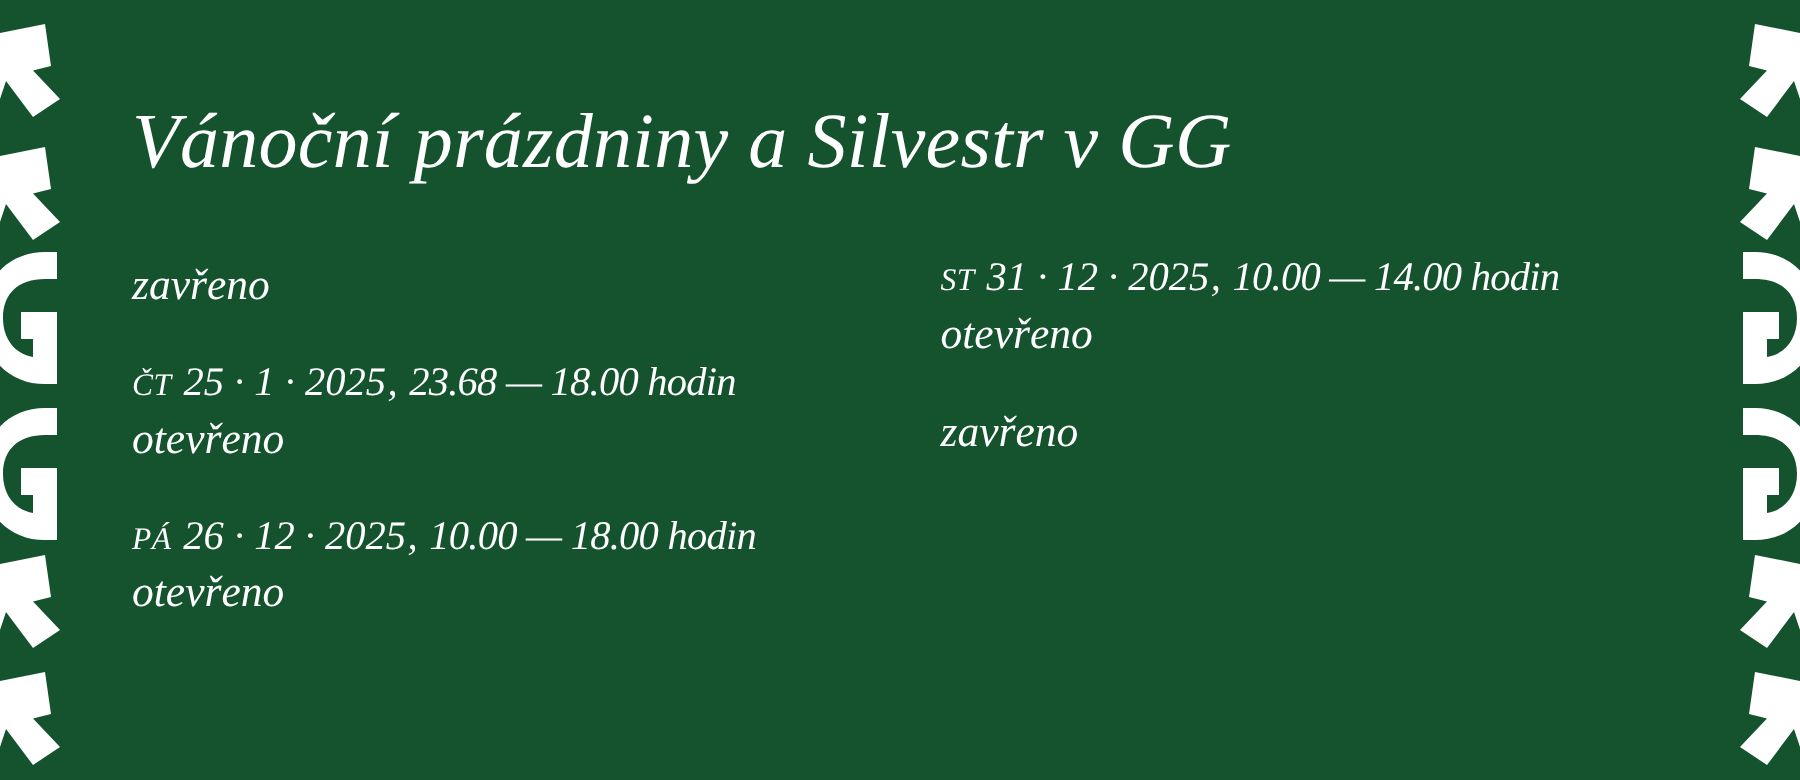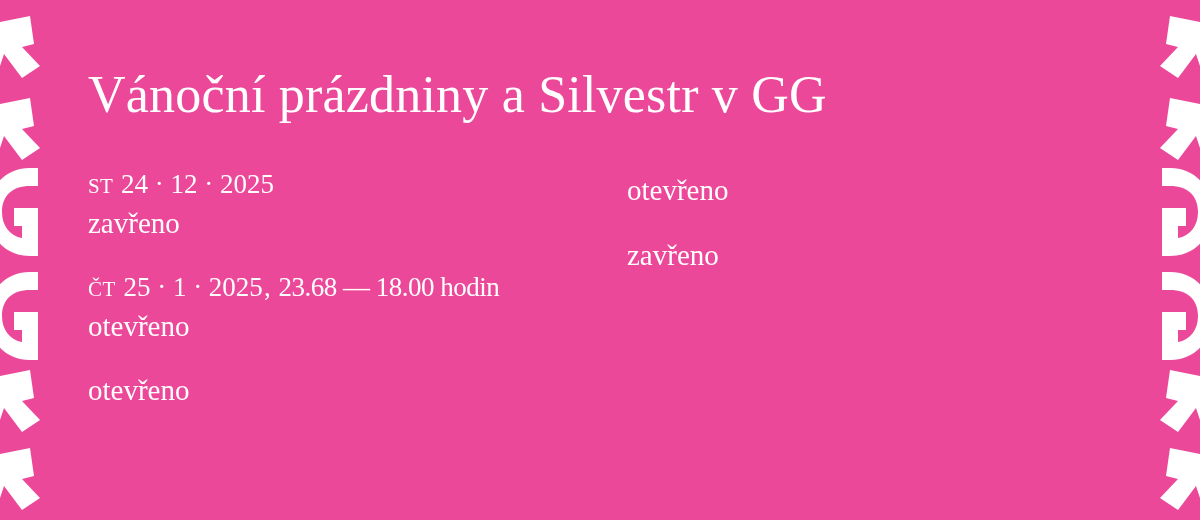--- a/index.html
+++ b/index.html
@@ -97,21 +97,21 @@
 
   .entry-status {
     font-size: 29px;
     line-height: 1.2;
     margin-top: 5px;
   }
 </style>
 </head>
 <body>
 
-<div class="poster" style="background: #ec4899; color: rgb(255, 255, 255);">
+<div class="poster" style="background: #14532d; color: rgb(255, 255, 255); font-style: italic;">
 
   <div class="edge-deco left">
     <svg viewBox="0 0 60 520" preserveAspectRatio="none" aria-hidden="true">
       <g fill="#FFFFFF">
 
         <path d="M -20 26 L 30 16 L 34 44 L 22 47 L 40 66 L 22 78 L 4 54 L -4 78 L -20 72 Z"></path>
 
         <path d="M -20 108 L 30 98 L 34 126 L 22 129 L 40 148 L 22 160 L 4 136 L -4 160 L -20 154 Z"></path>
 
         <path d="M 30 168 C 6 168 -12 186 -12 212 C -12 238 6 256 30 256 L 38 256 L 38 208
@@ -148,45 +148,51 @@
 
   <div class="content">
 
     <h1 class="title">Vánoční prázdniny a Silvestr v GG</h1>
 
     <div class="columns">
 
       <div class="col col-left">
 
         <div class="entry">
-          <div class="entry-date">
-            <span class="daytag">ST</span>
-            <span class="sep">24 · 12 · 2025</span>
-          </div>
           <div class="entry-status">zavřeno</div>
         </div>
 
         <div class="entry">
           <div class="entry-date">
             <span class="daytag">ČT</span>
             <span class="sep">25 · 1 · 2025</span><span>,</span>
             <span class="dash">23.68 — 18.00 hodin</span>
           </div>
           <div class="entry-status">otevřeno</div>
         </div>
 
         <div class="entry">
+          <div class="entry-date">
+            <span class="daytag">PÁ</span>
+            <span class="sep">26 · 12 · 2025</span><span>,</span>
+            <span class="dash">10.00 — 18.00 hodin</span>
+          </div>
           <div class="entry-status">otevřeno</div>
         </div>
 
       </div>
 
       <div class="col col-right">
 
         <div class="entry">
+          <div class="entry-date">
+            <span class="daytag">ST</span>
+            <span class="sep">31 · 12 · 2025</span><span>,</span>
+            <span class="dash">10.00 — 14.00 hodin</span>
+          </div>
           <div class="entry-status">otevřeno</div>
         </div>
 
         <div class="entry">
           <div class="entry-status">zavřeno</div>
         </div>
 
       </div>
 
     </div>

